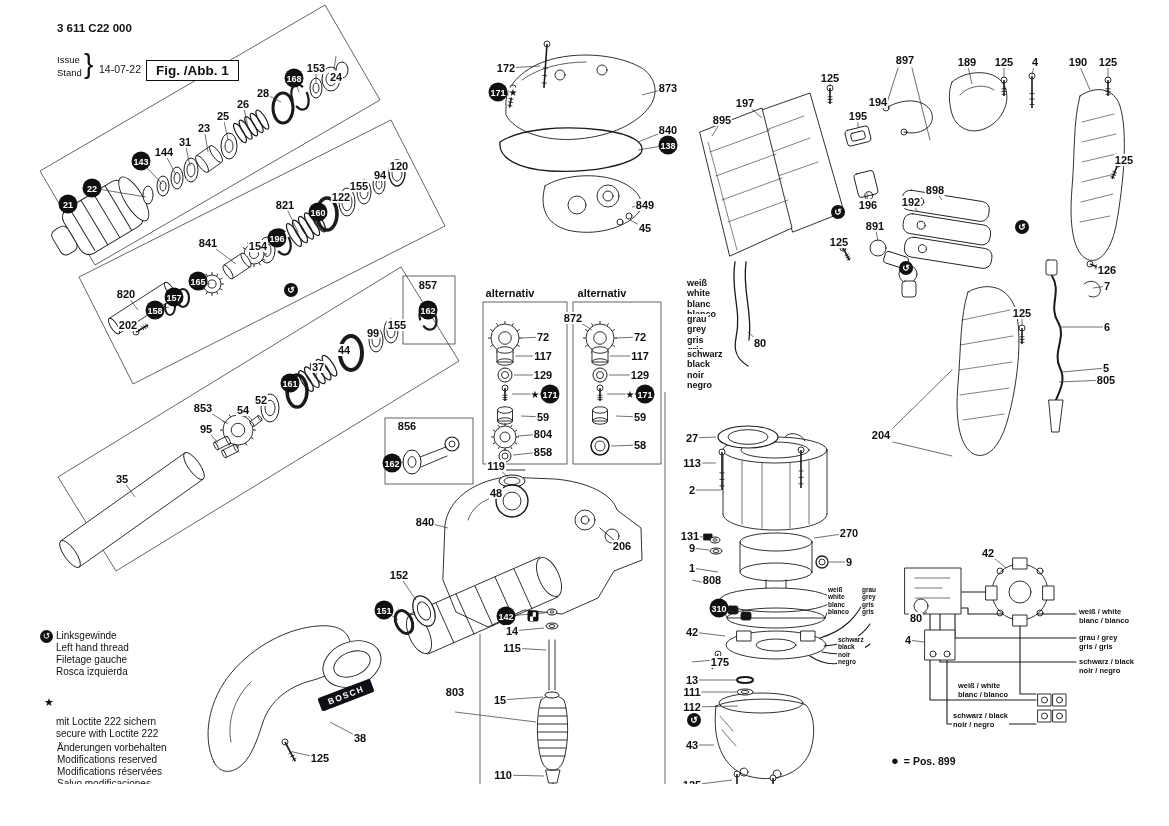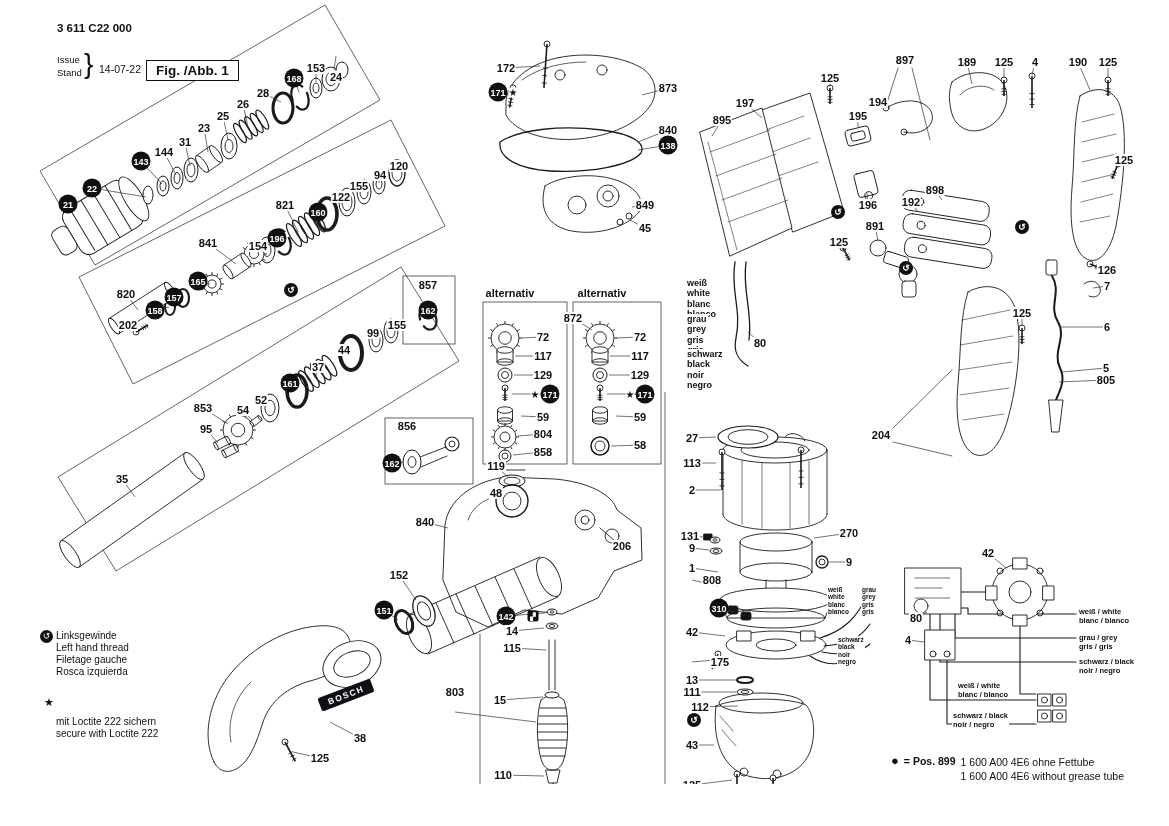--- a/index.html
+++ b/index.html
@@ -689,28 +689,32 @@
         <div>Rosca izquierda</div>
       </div>
   </div>
   <div class="leg" style="left:44px;top:696px;">
     <span class="sym-star">★</span>
     <div class="lines" style="margin-left:12px;margin-top:20px;">
         <div>mit Loctite 222 sichern</div>
         <div>secure with Loctite 222</div>
       </div>
   </div>
+  <div class="leg no-ind" style="left:57px;top:742px;">
+    <div class="lines">
+        <div>Änderungen vorbehalten</div>
+        <div>Modifications reserved</div>
+        <div>Modifications réservées</div>
+        <div>Salvo modificaciones</div>
+      </div>
+  </div>
 
   <div class="p899">
     <span class="dot">●</span>
     <span class="eq">= Pos. 899</span>
-    <span class="lines">
-        <div>1 600 A00 4E6 ohne Fettube</div>
-        <div>1 600 A00 4E6 without grease tube</div>
-      </span>
   </div>
 
   <div>
       <div class="cblk" style="left: 686px; top: 278px; font-size: 9px;">
         <div>weiß</div>
         <div>white</div>
         <div>blanc</div>
         <div>blanco</div>
       </div>
       <div class="cblk" style="left: 686px; top: 314px; font-size: 9px;">
@@ -1124,21 +1128,21 @@
       </div>
       <div class="lbl-pos" style="left: 720px; top: 662px;">
         <span class="t">175</span>
       </div>
       <div class="lbl-pos" style="left: 692px; top: 680px;">
         <span class="t">13</span>
       </div>
       <div class="lbl-pos" style="left: 692px; top: 692px;">
         <span class="t">111</span>
       </div>
-      <div class="lbl-pos" style="left: 692px; top: 707px; margin-left: 8px;">
+      <div class="lbl-pos" style="left: 692px; top: 707px;">
         <span class="t">112</span>
       </div>
       <div class="lbl-pos k-sym" style="left: 694px; top: 720px;">
         <span class="circ">↺</span>
       </div>
       <div class="lbl-pos" style="left: 692px; top: 745px;">
         <span class="t">43</span>
       </div>
       <div class="lbl-pos" style="left: 692px; top: 785px;">
         <span class="t">125</span>

